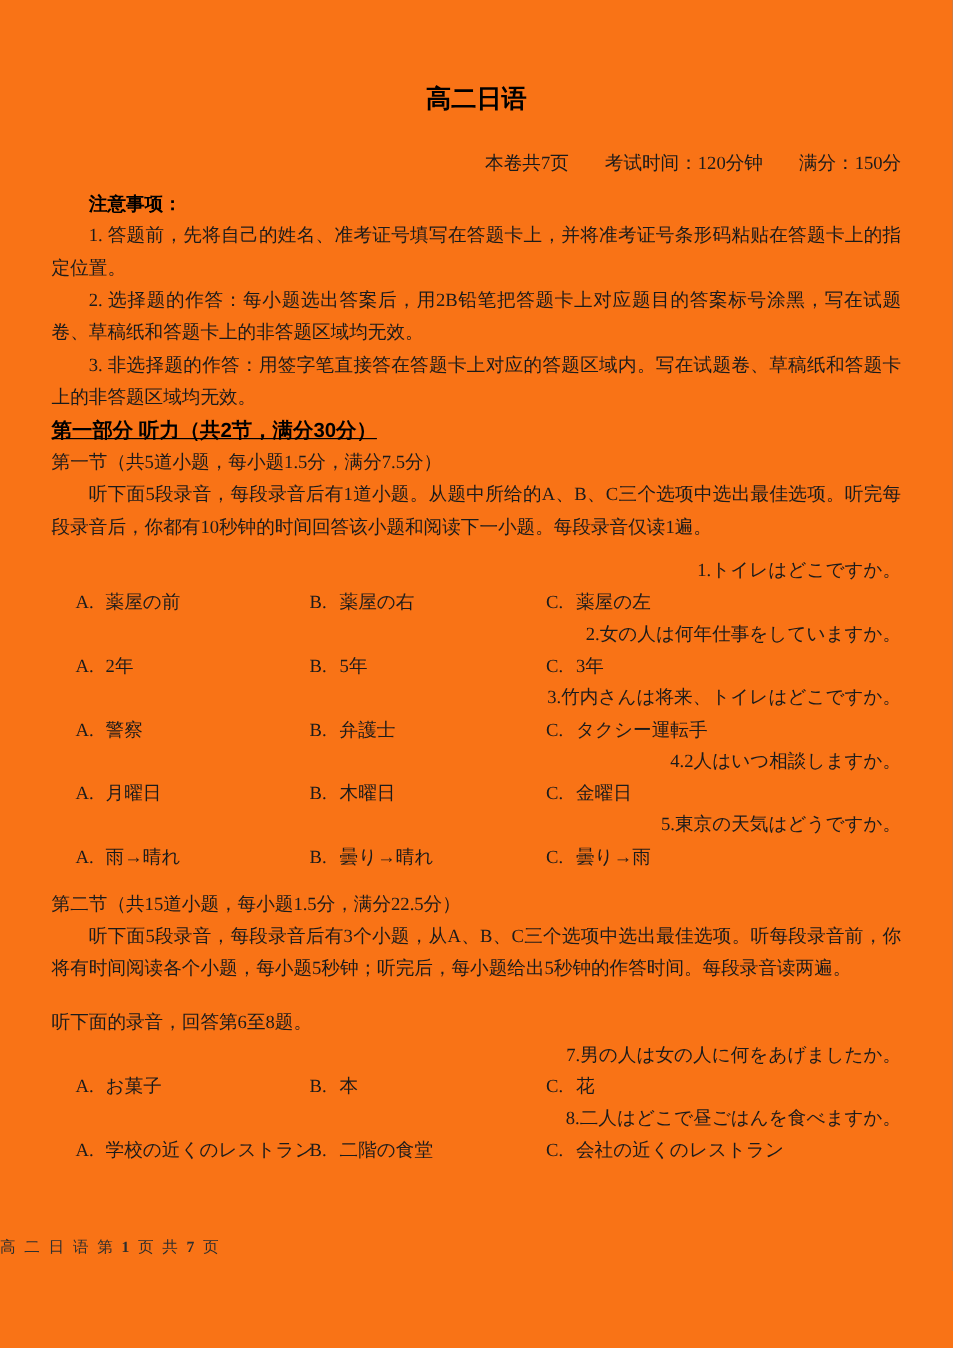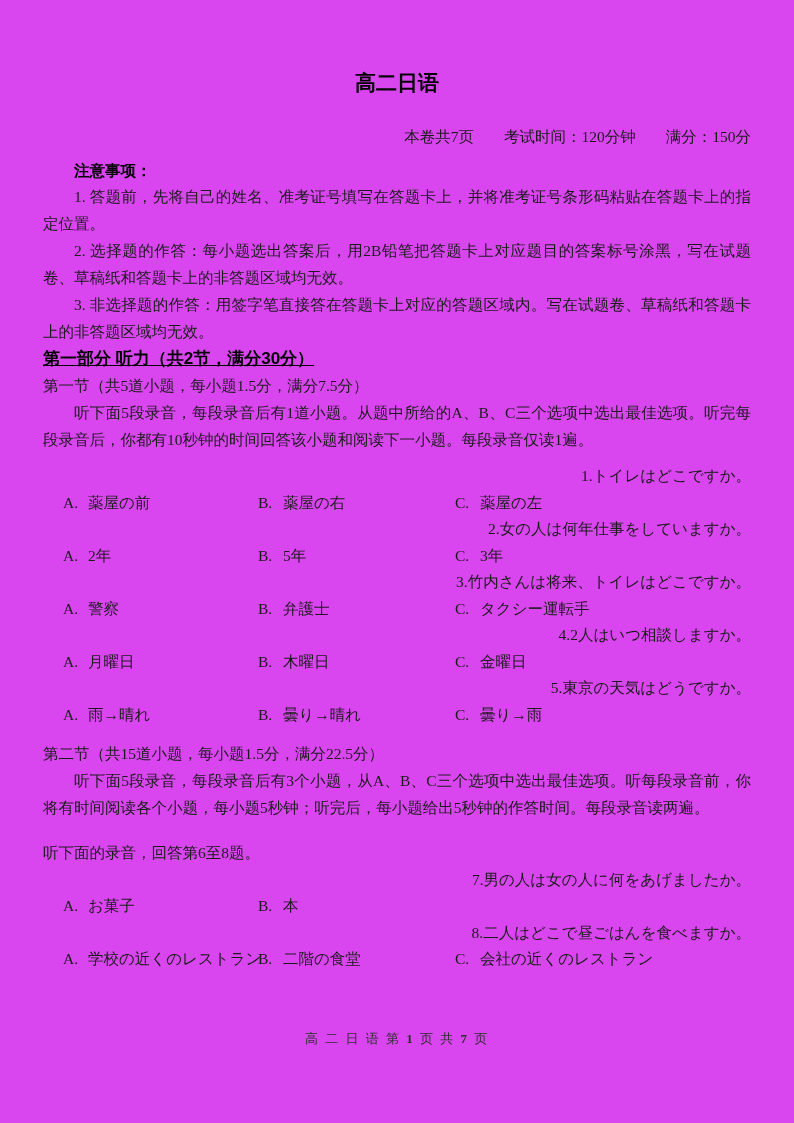--- a/index.html
+++ b/index.html
@@ -1,21 +1,21 @@
 <!DOCTYPE html>
 <html><head>
 <meta charset="utf-8">
 <style>
   html,body { margin:0; padding:0; background:#888; }
   .page {
     position: relative;
     width: 794px;
     height: 1123px;
     margin: 0 auto;
-    background: #d946ef;
+    background: #f97316;
     box-sizing: border-box;
     padding: 70px 43px 0 43px;
     font-family: "Liberation Serif", "DejaVu Serif", serif;
     font-size: 15.5px;
     color: #1b1b1b;
     overflow: hidden;
   }
   .title {
     margin: 0;
     text-align: center;
@@ -67,21 +67,20 @@
     display: grid;
     grid-template-columns: 195px 197px auto;
     line-height: 26.5px;
   }
   .opt { white-space: nowrap; }
   .opt-label { display: inline-block; min-width: 25px; }
   .footer {
     position: absolute;
     left: 0; right: 0;
     top: 1030px;
-    text-align: center;
     font-size: 13px;
     letter-spacing: 2px;
     color: #2e2e2e;
     line-height: 18px;
   }
   .fnum { font-weight: bold; }
 </style>
 </head>
 <body>
 
@@ -172,20 +171,21 @@
   <div class="questions">
 
 
     <div class="question">
       <div class="q-line">
         <span class="q-num">7.</span><span class="q-text">男の人は女の人に何をあげましたか。</span>
       </div>
       <div class="options">
         <span class="opt"><span class="opt-label">A.</span><span class="opt-text">お菓子</span></span>
         <span class="opt"><span class="opt-label">B.</span><span class="opt-text">本</span></span>
+        <span class="opt"><span class="opt-label">C.</span><span class="opt-text">花</span></span>
       </div>
     </div>
 
     <div class="question">
       <div class="q-line">
         <span class="q-num">8.</span><span class="q-text">二人はどこで昼ごはんを食べますか。</span>
       </div>
       <div class="options">
         <span class="opt"><span class="opt-label">A.</span><span class="opt-text">学校の近くのレストラン</span></span>
         <span class="opt"><span class="opt-label">B.</span><span class="opt-text">二階の食堂</span></span>

